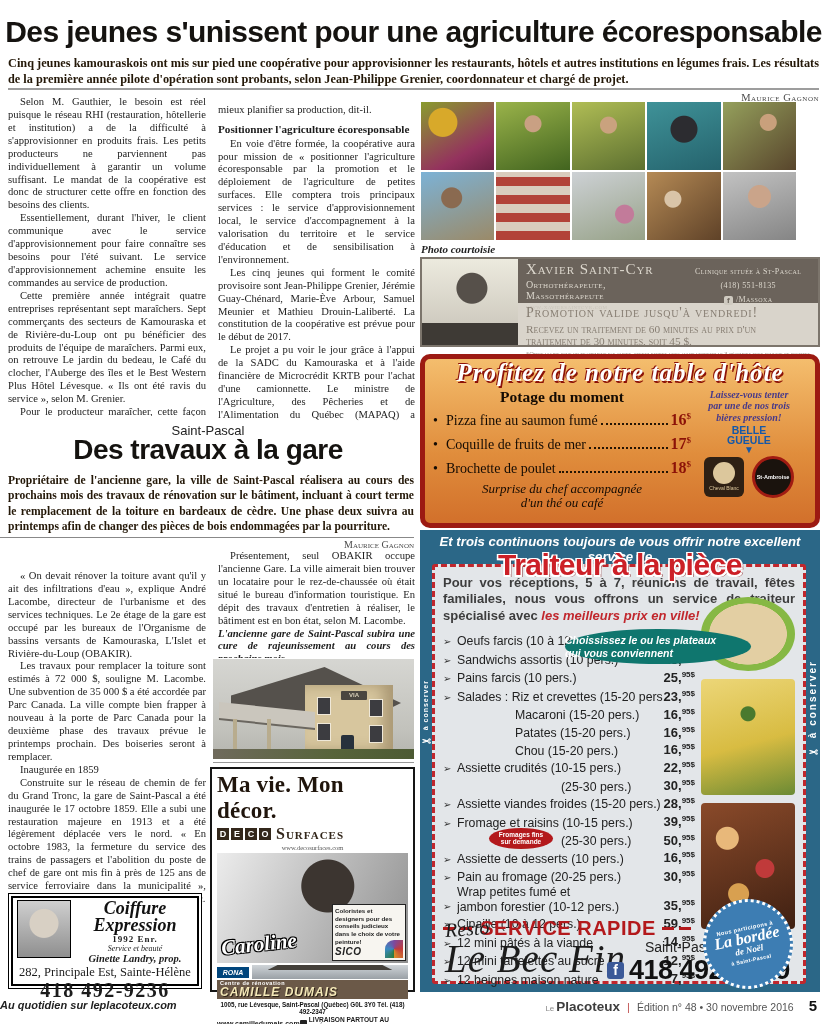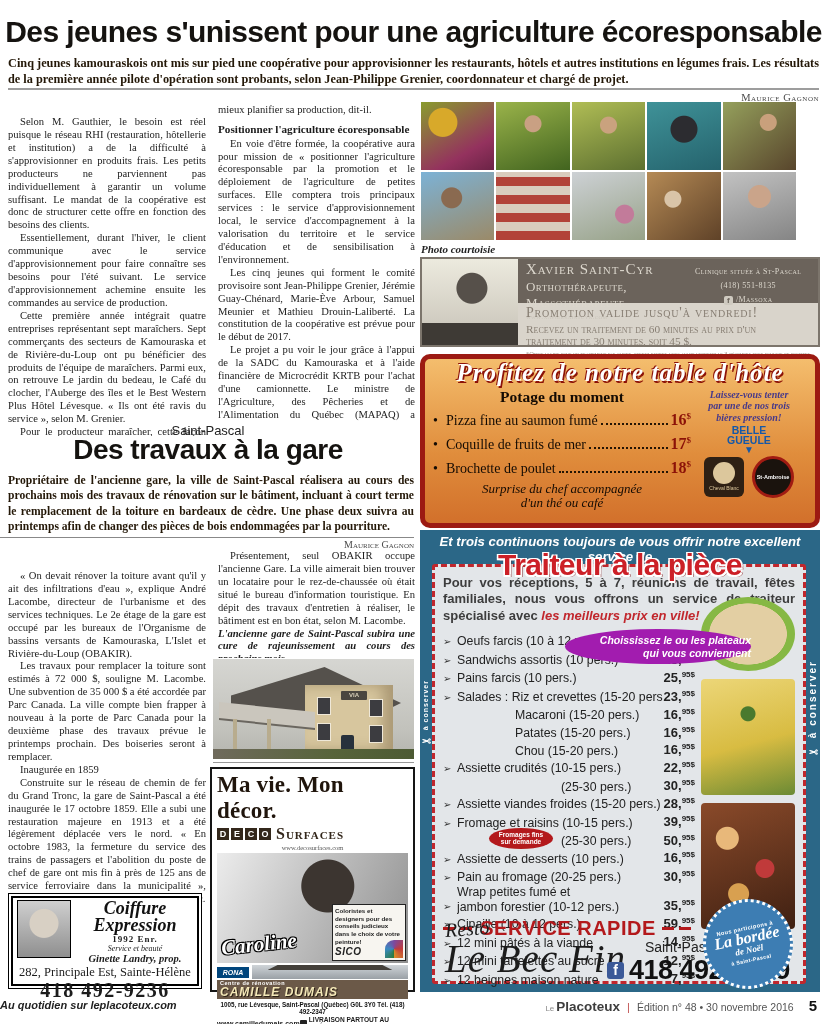--- a/index.html
+++ b/index.html
@@ -6,21 +6,21 @@
   #page{position:relative;width:827px;height:1024px;background:#fff;margin:0 auto;overflow:hidden;
         font-family:"Liberation Serif",serif;color:#1c1c1c}
   .abs{position:absolute}
   
   #a1-headline{left:0;top:16px;width:827px;text-align:center;font-family:"Liberation Sans",sans-serif;
     font-weight:bold;font-size:30px;line-height:1.05;letter-spacing:-0.6px;color:#151310}
   #a1-stand{left:8px;top:56px;width:811px;font-weight:bold;font-size:12.3px;line-height:1.28;color:#241808;text-align:justify}
   #rule1{left:8px;top:88px;width:811px;height:2px;background:#9d9d9d}
   #a1-byline{left:8px;top:92px;width:811px;text-align:right;font-size:10.5px;color:#4a4a4a;font-variant:small-caps;letter-spacing:.5px}
   .col{overflow:hidden}
-  #a1c1{left:8px;top:116px;width:198px;height:320px}
+  #a1c1{left:8px;top:96px;width:198px;height:320px}
   #a1c2{left:218px;top:104px;width:197px;height:320px}
   .bp{margin:0;font-size:10.6px;line-height:1.22;text-align:justify;text-indent:12px}
   .subhead{margin:6px 0 1px;font-size:11.2px;font-weight:bold;text-indent:0}
   
   #pgrid{left:421px;top:102px;width:375px;height:138px;display:grid;grid-template-columns:repeat(5,1fr);grid-template-rows:1fr 1fr;gap:2px}
   .pt{width:100%;height:100%}
   .t1{background:radial-gradient(circle at 30% 30%,#d8a92a 0 14px,transparent 15px),linear-gradient(150deg,#8a9c2e,#94325e 70%,#6b2346)}
   .t2{background:radial-gradient(circle at 50% 32%,#c9a083 0 8px,transparent 9px),linear-gradient(160deg,#9ab34a,#42641f)}
   .t3{background:radial-gradient(circle at 50% 34%,#caa27e 0 8px,transparent 9px),linear-gradient(160deg,#b0bd55,#5d7030)}
   .t4{background:radial-gradient(circle at 50% 40%,#2c2c30 0 13px,transparent 14px),linear-gradient(160deg,#3f9298,#25636d)}
@@ -34,21 +34,21 @@
   
   #xad{left:420px;top:257px;width:400px;height:90px;border:2px solid #7c756c;background:#d9d4cb;display:flex;box-sizing:border-box}
   .xphoto{width:96px;background:
      radial-gradient(circle at 52% 34%,#56504a 0 15px,transparent 16px),
      linear-gradient(0deg,#3e3a35 0 22px,transparent 22px),
      linear-gradient(#eceade,#c6c1b6)}
   .xr{flex:1;display:flex;flex-direction:column;min-width:0}
   .xband{height:39px;background:#6b635b;color:#dcd7cd;display:flex;padding:3px 8px 2px;gap:6px}
   .xb1{flex:1.25;min-width:0}
   .xname{font-size:15px;line-height:1;font-variant:small-caps;letter-spacing:1px}
-  .xprof{font-size:13px;font-variant:small-caps;letter-spacing:.4px;margin-top:2px}
+  .xprof{font-size:10px;font-variant:small-caps;letter-spacing:.4px;margin-top:2px}
   .xsite{font-size:7.6px;font-variant:small-caps;letter-spacing:.4px;margin-top:1px;color:#c9c4ba}
   .xb2{flex:1;text-align:center;font-size:8px;font-variant:small-caps;letter-spacing:.4px}
   .xb2 div{margin-top:5px}
   .fbq{display:inline-block;width:9px;height:9px;background:#cfcac0;color:#6b635b;font:bold 8px/9px "Liberation Sans",sans-serif;border-radius:2px;vertical-align:-1px;margin-right:3px}
   .xpromo{padding:3px 8px 0;color:#877e73}
   .xtitle{font-size:14px;font-variant:small-caps;letter-spacing:.8px;line-height:1.05}
   .xbody{font-size:11.3px;font-variant:small-caps;line-height:1.12;margin-top:2px}
   .xfine{font-size:6.4px;font-variant:small-caps;line-height:1.2;margin-top:2px;color:#948b80}
   
   #tdh{left:420px;top:354px;width:400px;height:174px;border:5px solid #9c1a12;border-radius:10px;
@@ -78,22 +78,22 @@
   #bluez{left:420px;top:530px;width:400px;height:462px;background:#2b6787}
   .bandtx{padding:4px 3px 0;text-align:center;color:#fff;font-family:"Liberation Sans",sans-serif;
           font-style:italic;font-weight:bold;font-size:13.2px}
   .ttitle{position:absolute;left:0;top:18px;width:100%;text-align:center;z-index:3;
      font-family:"Liberation Sans",sans-serif;font-weight:bold;font-size:30px;letter-spacing:-.5px;color:#cc2027;
      text-shadow:-1.5px -1.5px 0 #fff,1.5px -1.5px 0 #fff,-1.5px 1.5px 0 #fff,1.5px 1.5px 0 #fff,2px 2px 0 #7a1a1a}
   #panel{position:absolute;left:12px;top:34px;width:374px;height:420px;background:#e3e6e9;
      border:3px dashed #c1272d;border-radius:3px;box-sizing:border-box;padding:8px 8px 0}
   .intro{font-family:"Liberation Sans",sans-serif;font-weight:bold;font-size:13px;line-height:1.25;color:#3d3d3d;text-align:justify}
   .intro .em{color:#c1272d;font-style:italic}
-  .oval{position:absolute;left:130px;top:62px;width:186px;height:35px;background:#a21caf;border-radius:50%;
-     color:#fff;display:flex;flex-direction:column;align-items:flex-end;justify-content:center;
+  .oval{position:absolute;left:130px;top:62px;width:186px;height:35px;background:#0f766e;border-radius:50%;
+     color:#fff;display:flex;flex-direction:column;align-items:flex-start;justify-content:center;
      font:italic bold 10.5px/1.15 "Liberation Sans",sans-serif;z-index:2}
   .fimg{position:absolute;width:94px;left:266px;border-radius:4px}
   .f1{top:30px;height:74px;border-radius:50%;background:radial-gradient(#e3cfa3 0 58%,#86b844 59%)}
   .f2{top:112px;height:116px;background:radial-gradient(circle at 50% 30%,#4a7a2e 0 7px,transparent 8px),linear-gradient(165deg,#ecd678,#d8bc42 55%,#6b8a34)}
   .f3{top:236px;height:126px;background:
       radial-gradient(circle at 28% 28%,#e8b87a 0 11px,transparent 12px),
       radial-gradient(circle at 68% 52%,#c03a3a 0 9px,transparent 10px),
       radial-gradient(circle at 40% 72%,#d8a050 0 10px,transparent 11px),
       linear-gradient(160deg,#8a4a2a,#3f2012)}
   #menu{position:absolute;left:8px;top:64px;width:252px;font-family:"Liberation Sans",sans-serif}

